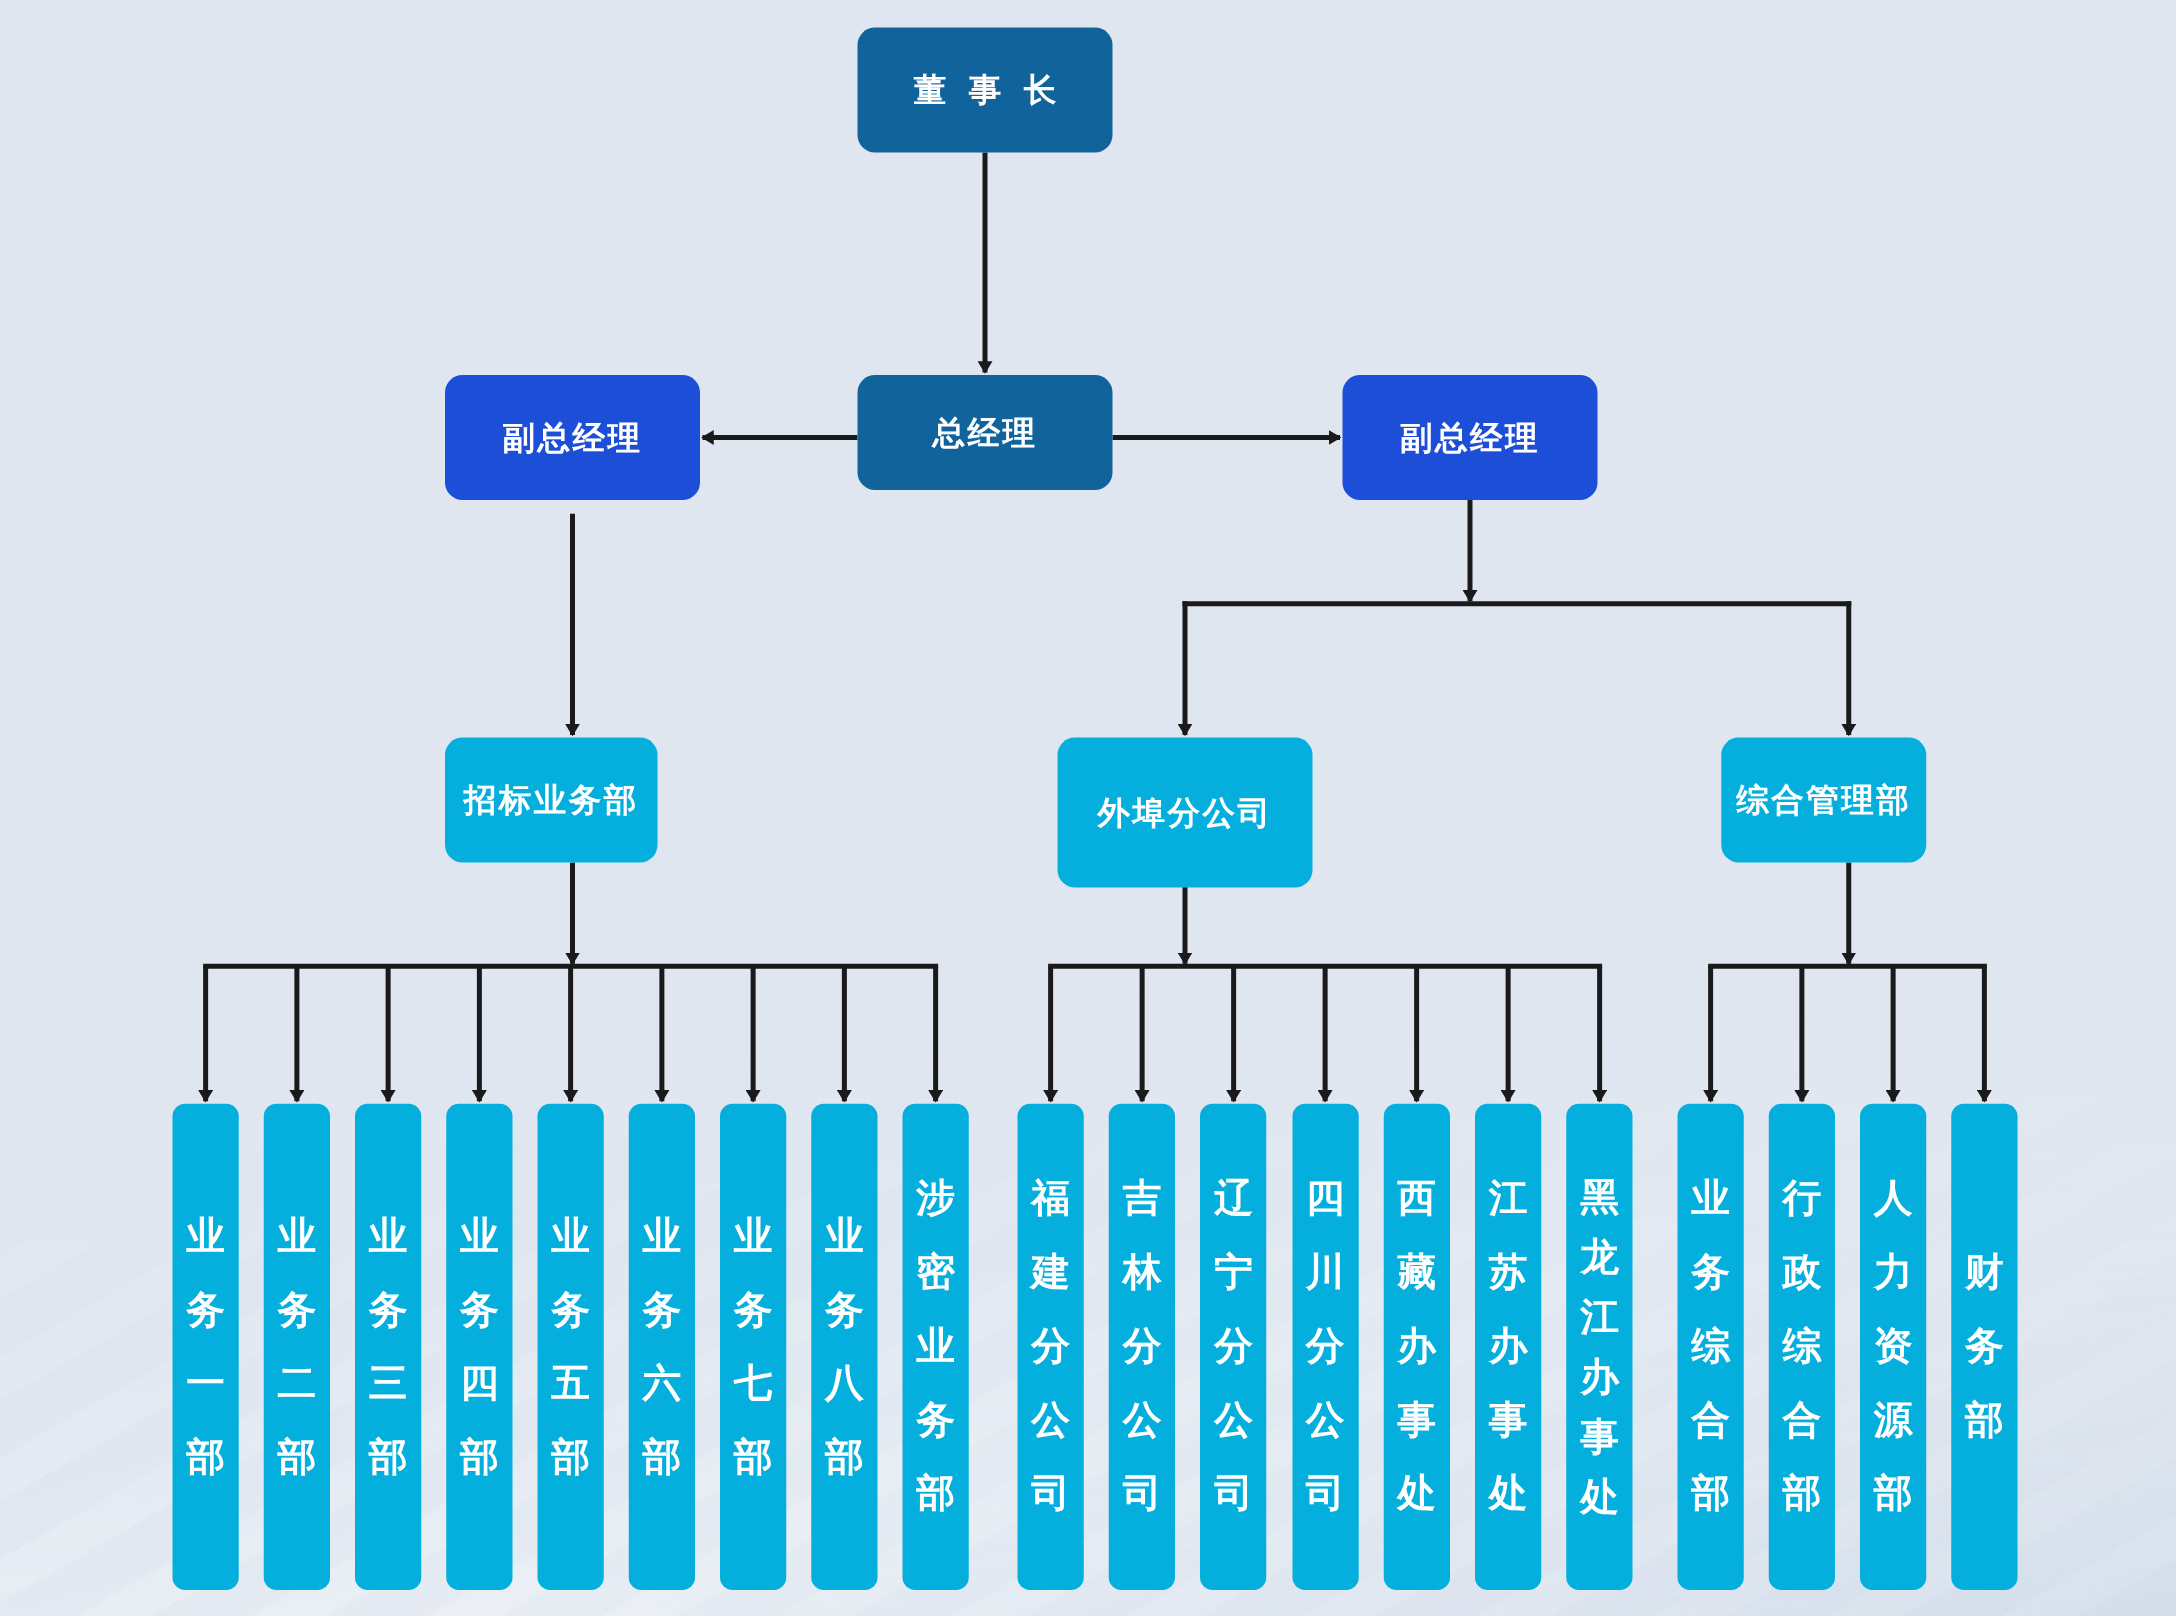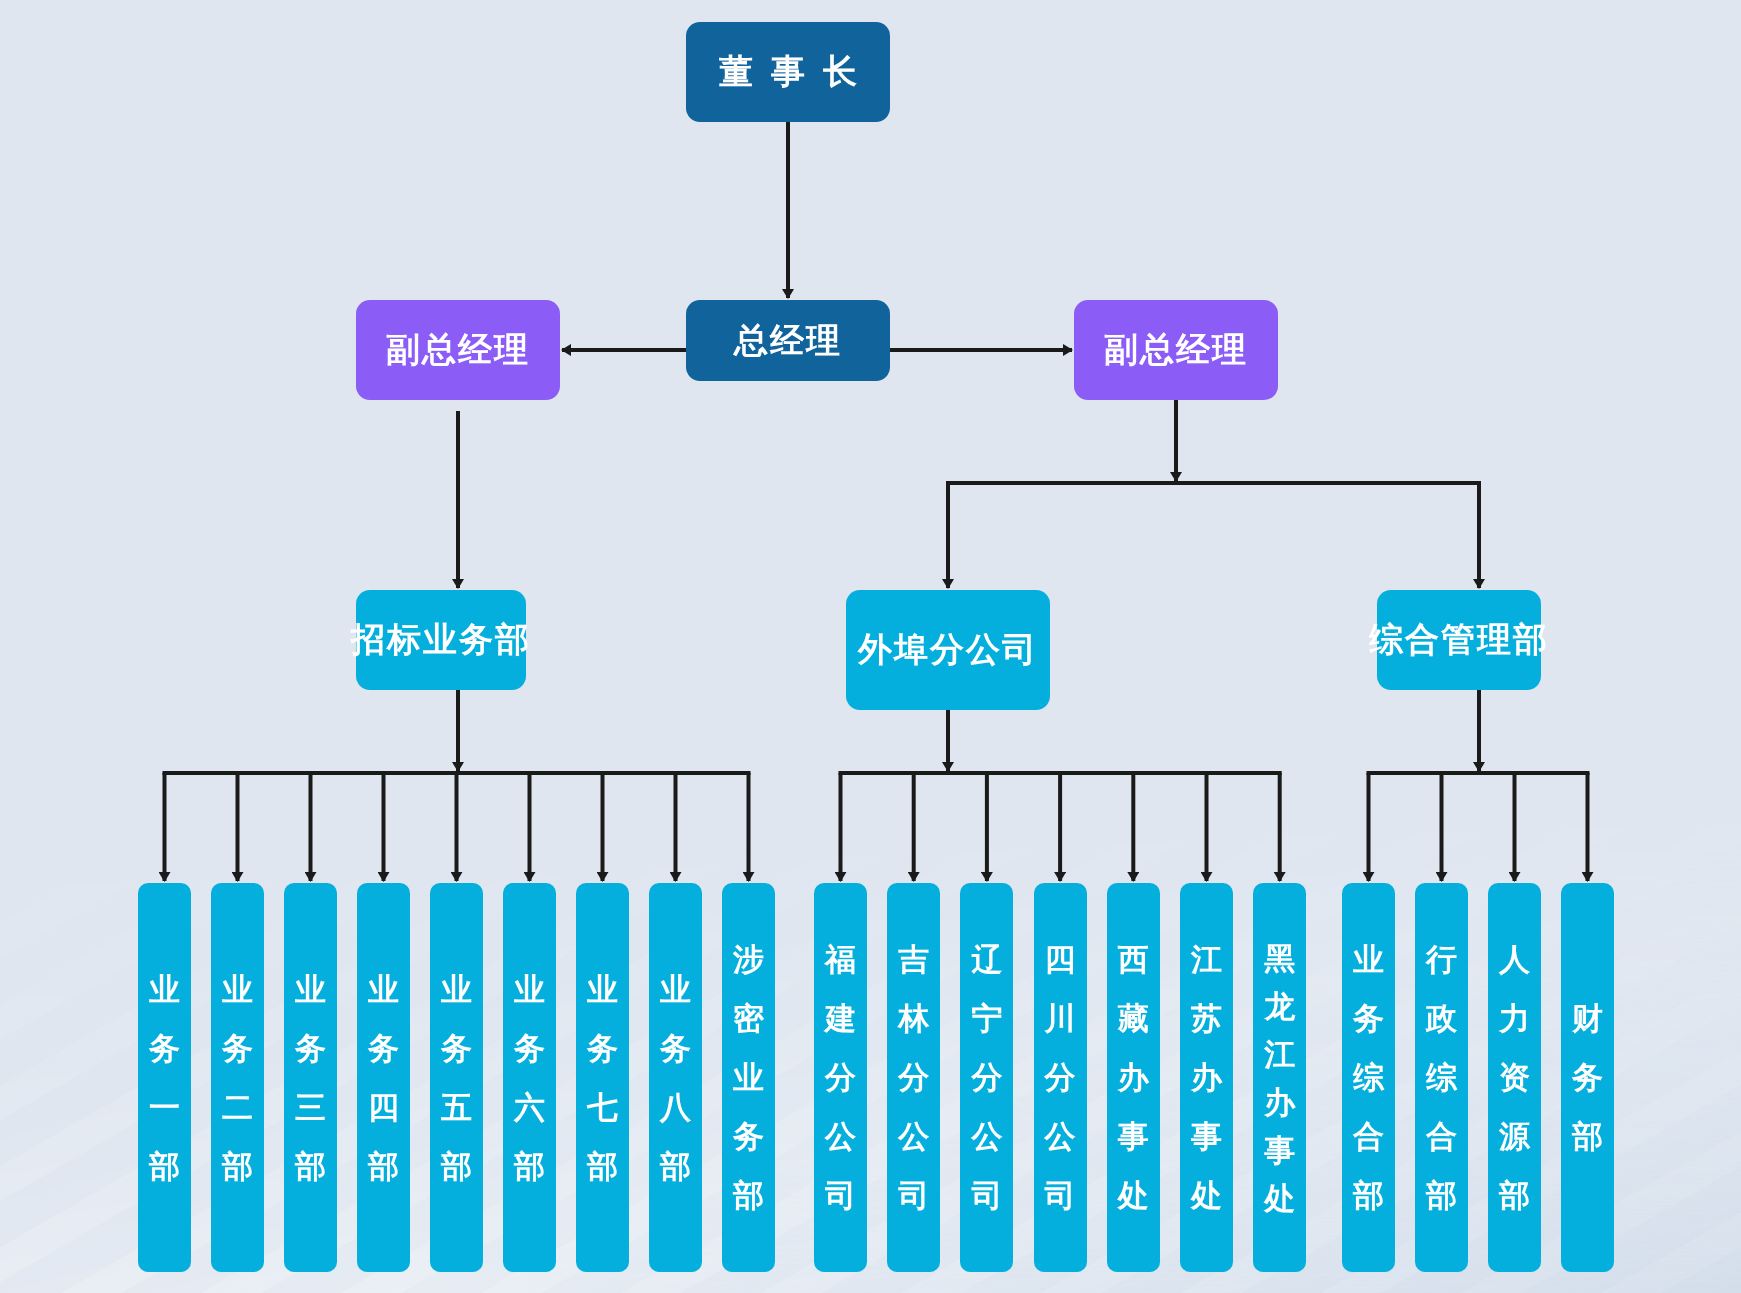--- a/index.html
+++ b/index.html
@@ -13,24 +13,24 @@
     background:
       linear-gradient(160deg, rgba(255,255,255,0) 0%, rgba(255,255,255,0) 55%, rgba(255,255,255,0.25) 75%, rgba(200,214,230,0.5) 100%),
       repeating-linear-gradient(-30deg, rgba(255,255,255,0) 0px, rgba(255,255,255,0) 40px, rgba(255,255,255,0.18) 40px, rgba(255,255,255,0.18) 70px);
     -webkit-mask-image: linear-gradient(180deg, transparent 0%, transparent 60%, #000 100%);
             mask-image: linear-gradient(180deg, transparent 0%, transparent 60%, #000 100%);
   }
   svg.wires { position:absolute; left:0; top:0; }
   .node {
     position:absolute; box-sizing:border-box; border-radius:14px;
     color:#fff; display:flex; align-items:center; justify-content:center;
-    font-weight:bold; font-size:34px; letter-spacing:2px; white-space:nowrap;
+    font-weight:bold; font-size:26px; letter-spacing:2px; white-space:nowrap;
   }
   .node.dark  { background:#10649b; }
-  .node.green { background:#8b5cf6; }
+  .node.green { background:#1d4ed8; }
   .node.cyan  { background:#05afdd; }
   .node.wide-spaced { letter-spacing:18px; padding-left:18px; }
   .leaf {
     position:absolute; box-sizing:border-box; width:53px; top:883px; height:389px;
     border-radius:10px; background:#05afdd; color:#fff;
     display:flex; flex-direction:column; align-items:center; justify-content:center;
     font-weight:bold; font-size:31px;
   }
   .leaf span { display:block; line-height:59px; height:59px; }
   .leaf.tight span { line-height:48px; height:48px; }
@@ -80,21 +80,21 @@
       <line x1="1368.5" y1="773" x2="1368.5" y2="881" marker-end="url(#arr)"></line>
       <line x1="1441.5" y1="773" x2="1441.5" y2="881" marker-end="url(#arr)"></line>
       <line x1="1514.5" y1="773" x2="1514.5" y2="881" marker-end="url(#arr)"></line>
       <line x1="1587.5" y1="773" x2="1587.5" y2="881" marker-end="url(#arr)"></line>
     </g>
 </svg>
 
 <div class="node dark wide-spaced" style="left:686px; top:22px; width:204px; height:100px;">
   <span>董事长</span>
 </div>
-<div class="node dark" style="left:686px; top:300px; width:204px; height:81px;">
+<div class="node dark" style="left:686px; top:300px; width:204px; height:92px;">
   <span>总经理</span>
 </div>
 <div class="node green" style="left:356px; top:300px; width:204px; height:100px;">
   <span>副总经理</span>
 </div>
 <div class="node green" style="left:1074px; top:300px; width:204px; height:100px;">
   <span>副总经理</span>
 </div>
 
 <div class="node cyan" style="left:356px; top:590px; width:170px; height:100px;">

